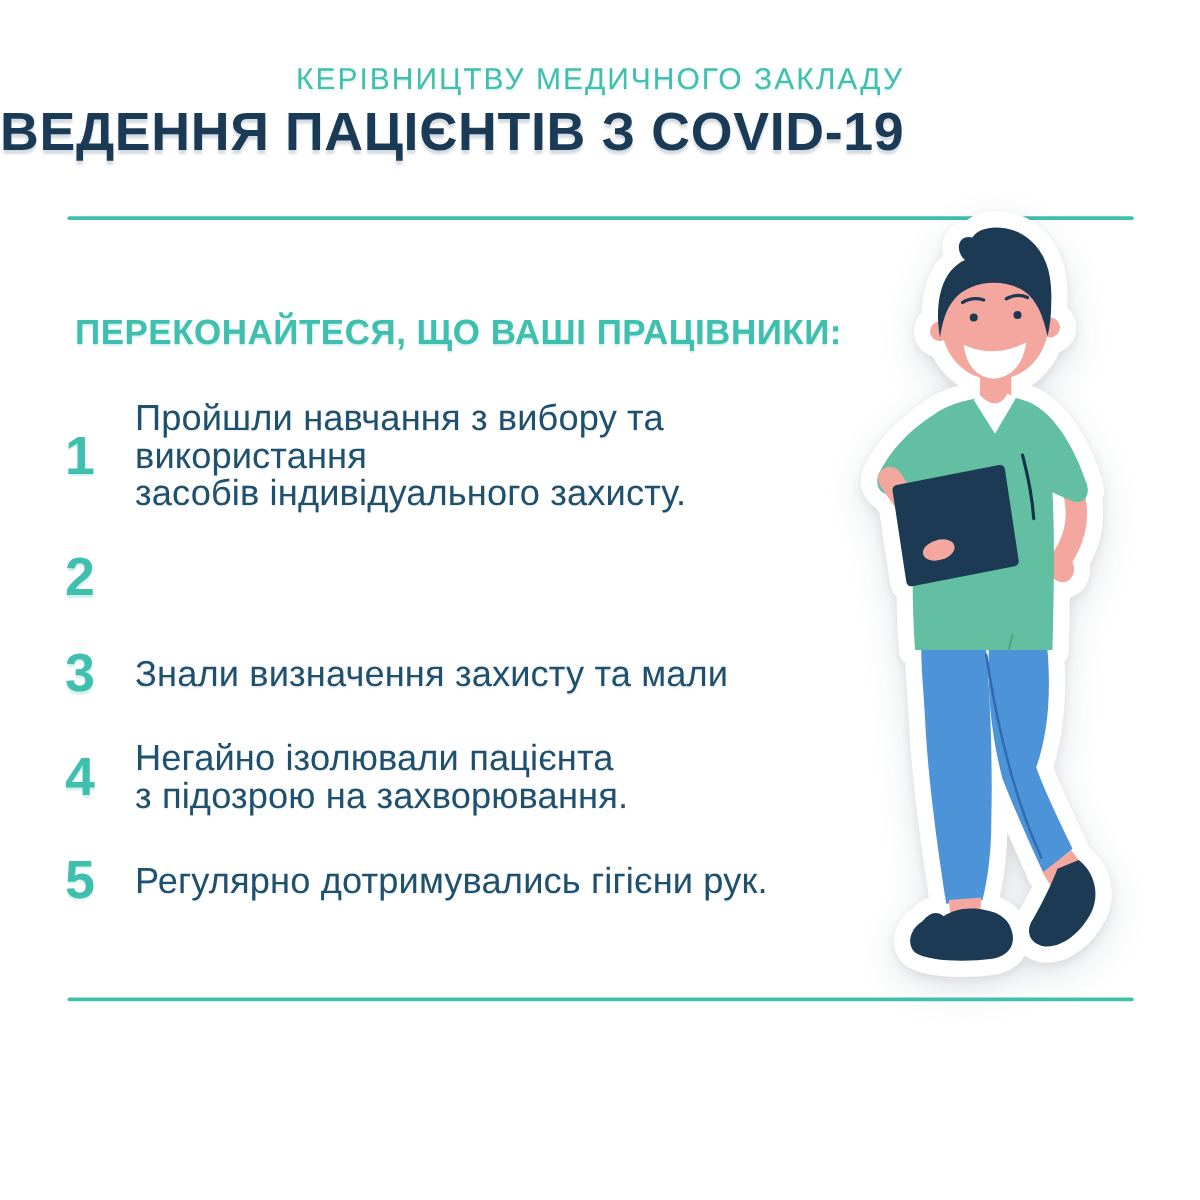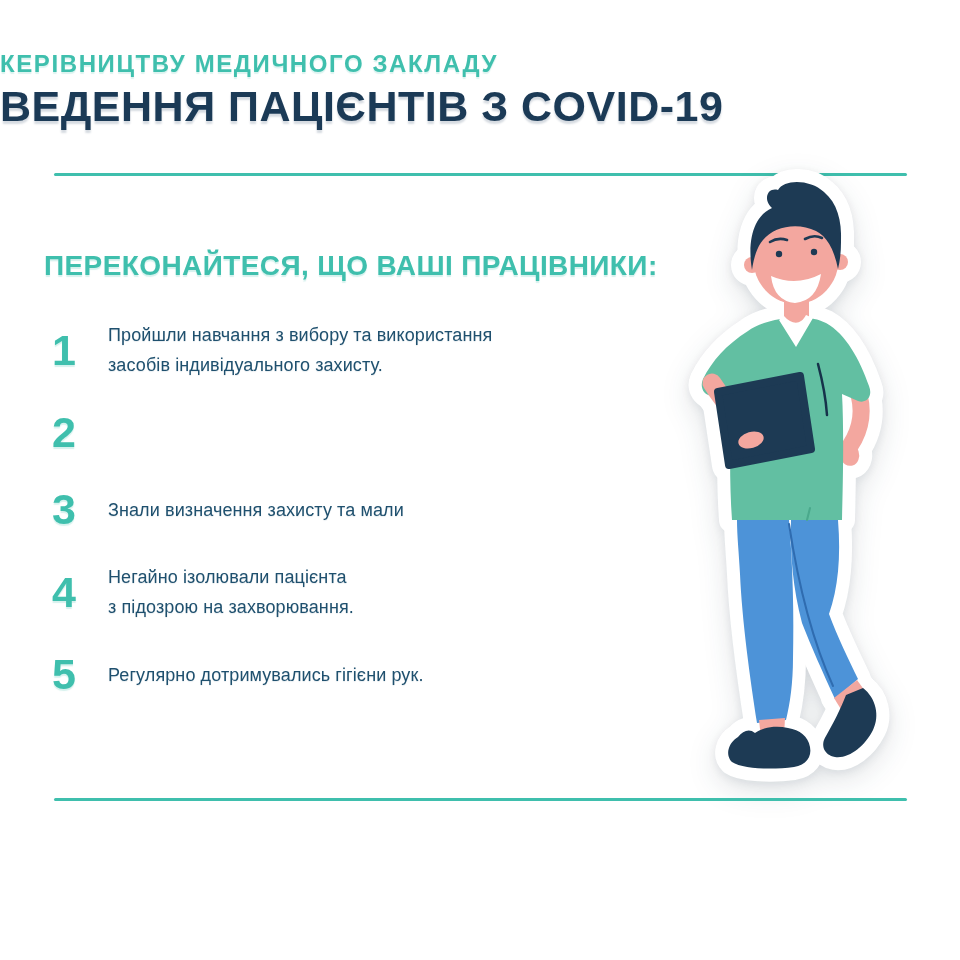--- a/index.html
+++ b/index.html
@@ -6,40 +6,40 @@
     --teal:#3FBFAD; --title-navy:#1B3A56; --body-text:#1F506E;
     --who-blue:#2F86C4; --eu-blue:#2B3A8F; --eu-star:#F7CB00;
     --phc-navy:#1F3B78; --phc-orange:#E8993C;
     --ill-scrub:#62BFA2; --ill-pants:#4D93D8; --ill-skin:#F3A79F; --ill-navy:#1D3A54;
   }
   *{margin:0;padding:0;box-sizing:border-box;}
   html,body{background:#fff;}
   body{font-family:"Liberation Sans","DejaVu Sans",sans-serif;}
   .poster{position:relative;width:960px;height:960px;background:#ffffff;overflow:hidden;margin:0 auto;}
 
-  .kicker{position:absolute;left:0;top:50px;width:960px;
-    font-size:24px;font-weight:700;letter-spacing:1.6px;color:var(--teal);
+  .kicker{position:absolute;left:0;top:50px;width:960px;text-align:center;
+    font-size:24px;font-weight:400;letter-spacing:1.6px;color:var(--teal);
     text-shadow:0 2px 1px rgba(63,191,173,.18);}
   .title{position:absolute;left:0;top:82px;width:960px;
     font-size:43px;font-weight:800;letter-spacing:.5px;color:var(--title-navy);
     text-shadow:0 3px 2px rgba(27,58,86,.18);}
   .rule{position:absolute;left:54px;width:853px;height:3px;background:var(--teal);border-radius:2px;}
   .rule-top{top:173px;}
   .rule-bottom{top:798px;}
 
-  .subhead{position:absolute;left:44px;top:250px;width:640px;
+  .subhead{position:absolute;left:60px;top:250px;width:640px;
     font-size:28px;font-weight:bold;letter-spacing:.4px;color:var(--teal);
     text-shadow:0 2px 1px rgba(63,191,173,.22);}
 
   .items{position:absolute;left:52px;top:320px;width:615px;}
   .item{display:flex;align-items:center;}
   .item + .item{margin-top:28px;}
   .item .num{flex:none;width:56px;font-size:43px;font-weight:bold;color:var(--teal);
     text-shadow:0 2px 1px rgba(63,191,173,.22);}
-  .item .txt{font-size:18px;line-height:30px;color:var(--body-text);letter-spacing:.1px;
+  .item .txt{font-size:29px;line-height:30px;color:var(--body-text);letter-spacing:.1px;
     text-shadow:0 1px 1px rgba(31,80,110,.10);}
 
   .figure{position:absolute;left:660px;top:168px;width:300px;height:648px;
     filter:drop-shadow(0 10px 14px rgba(20,40,60,.12)) drop-shadow(0 2px 4px rgba(20,40,60,.08));}
 
   .footer{position:absolute;left:0;top:810px;width:960px;height:150px;}
 
   
   .fig-outline{--mono:#fff;--so:26;--scA:45;--scB:43;--scT:34;}
 </style>

